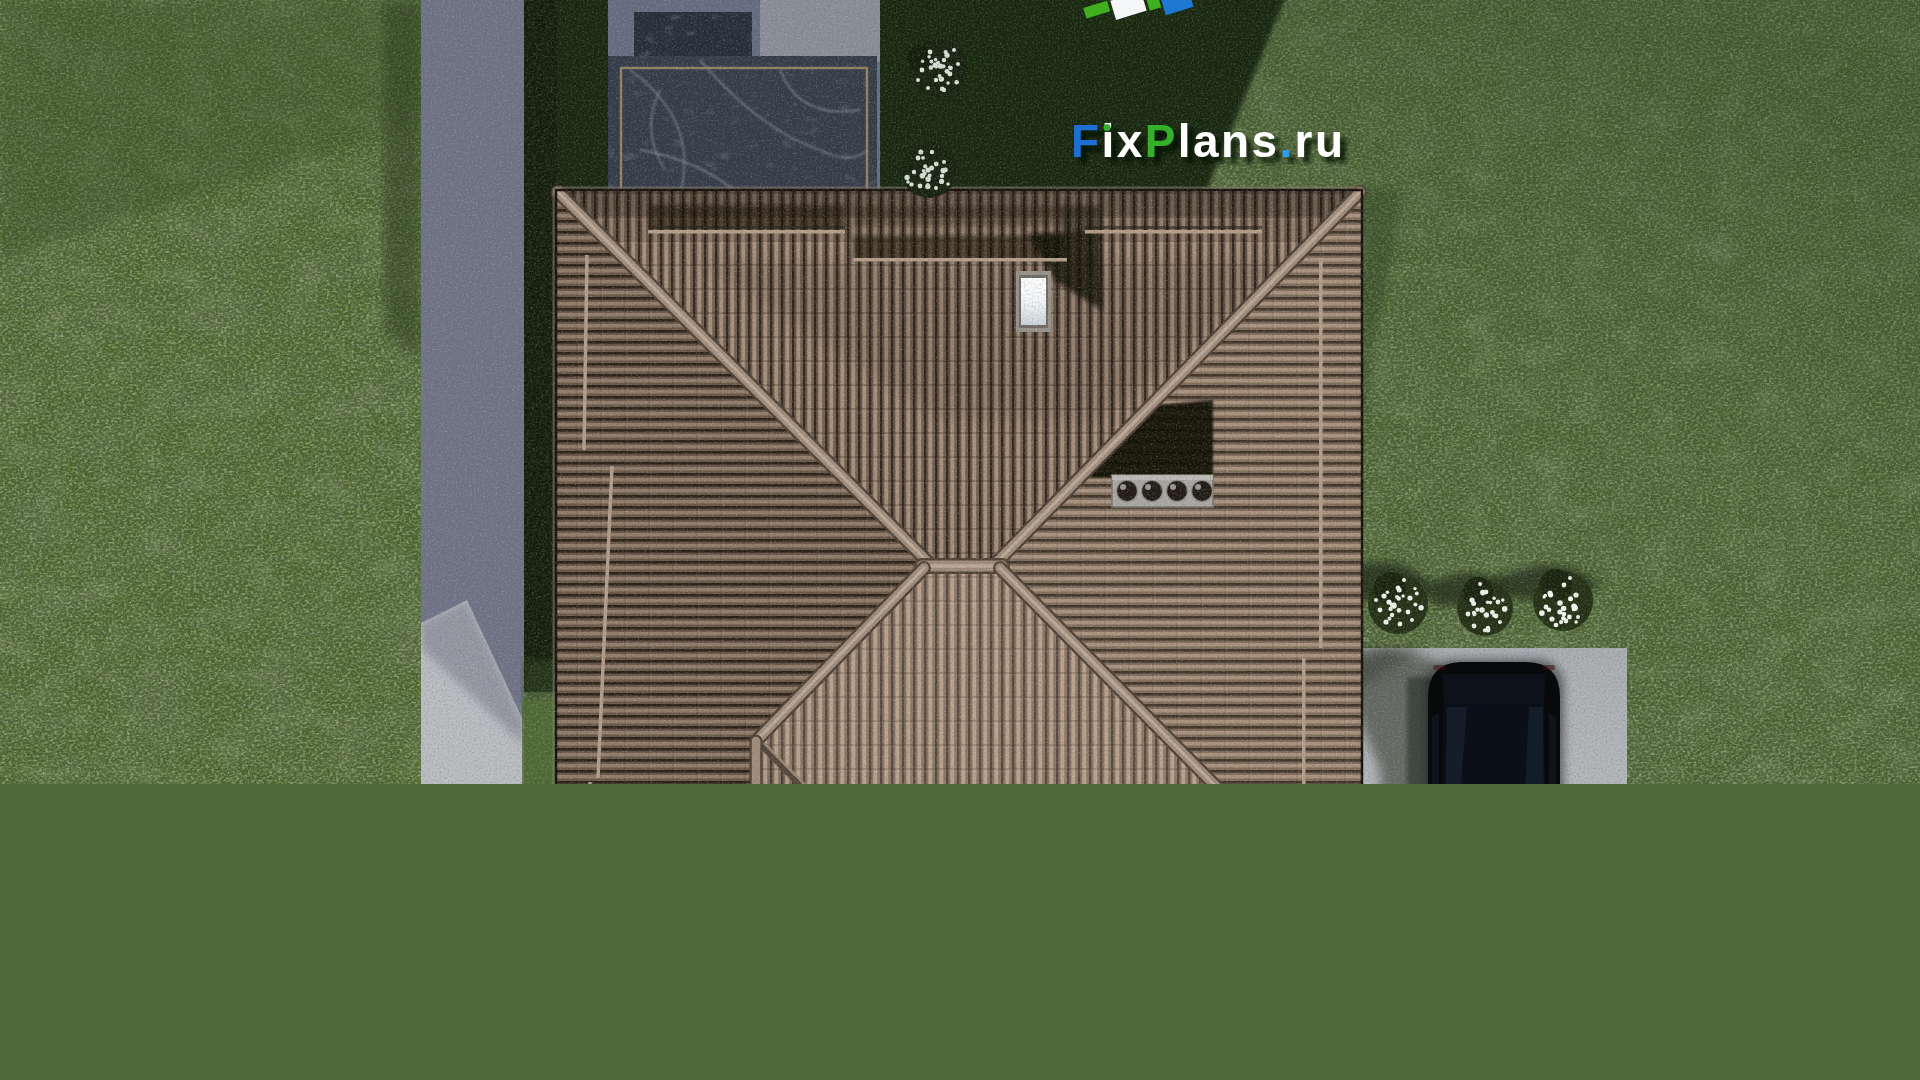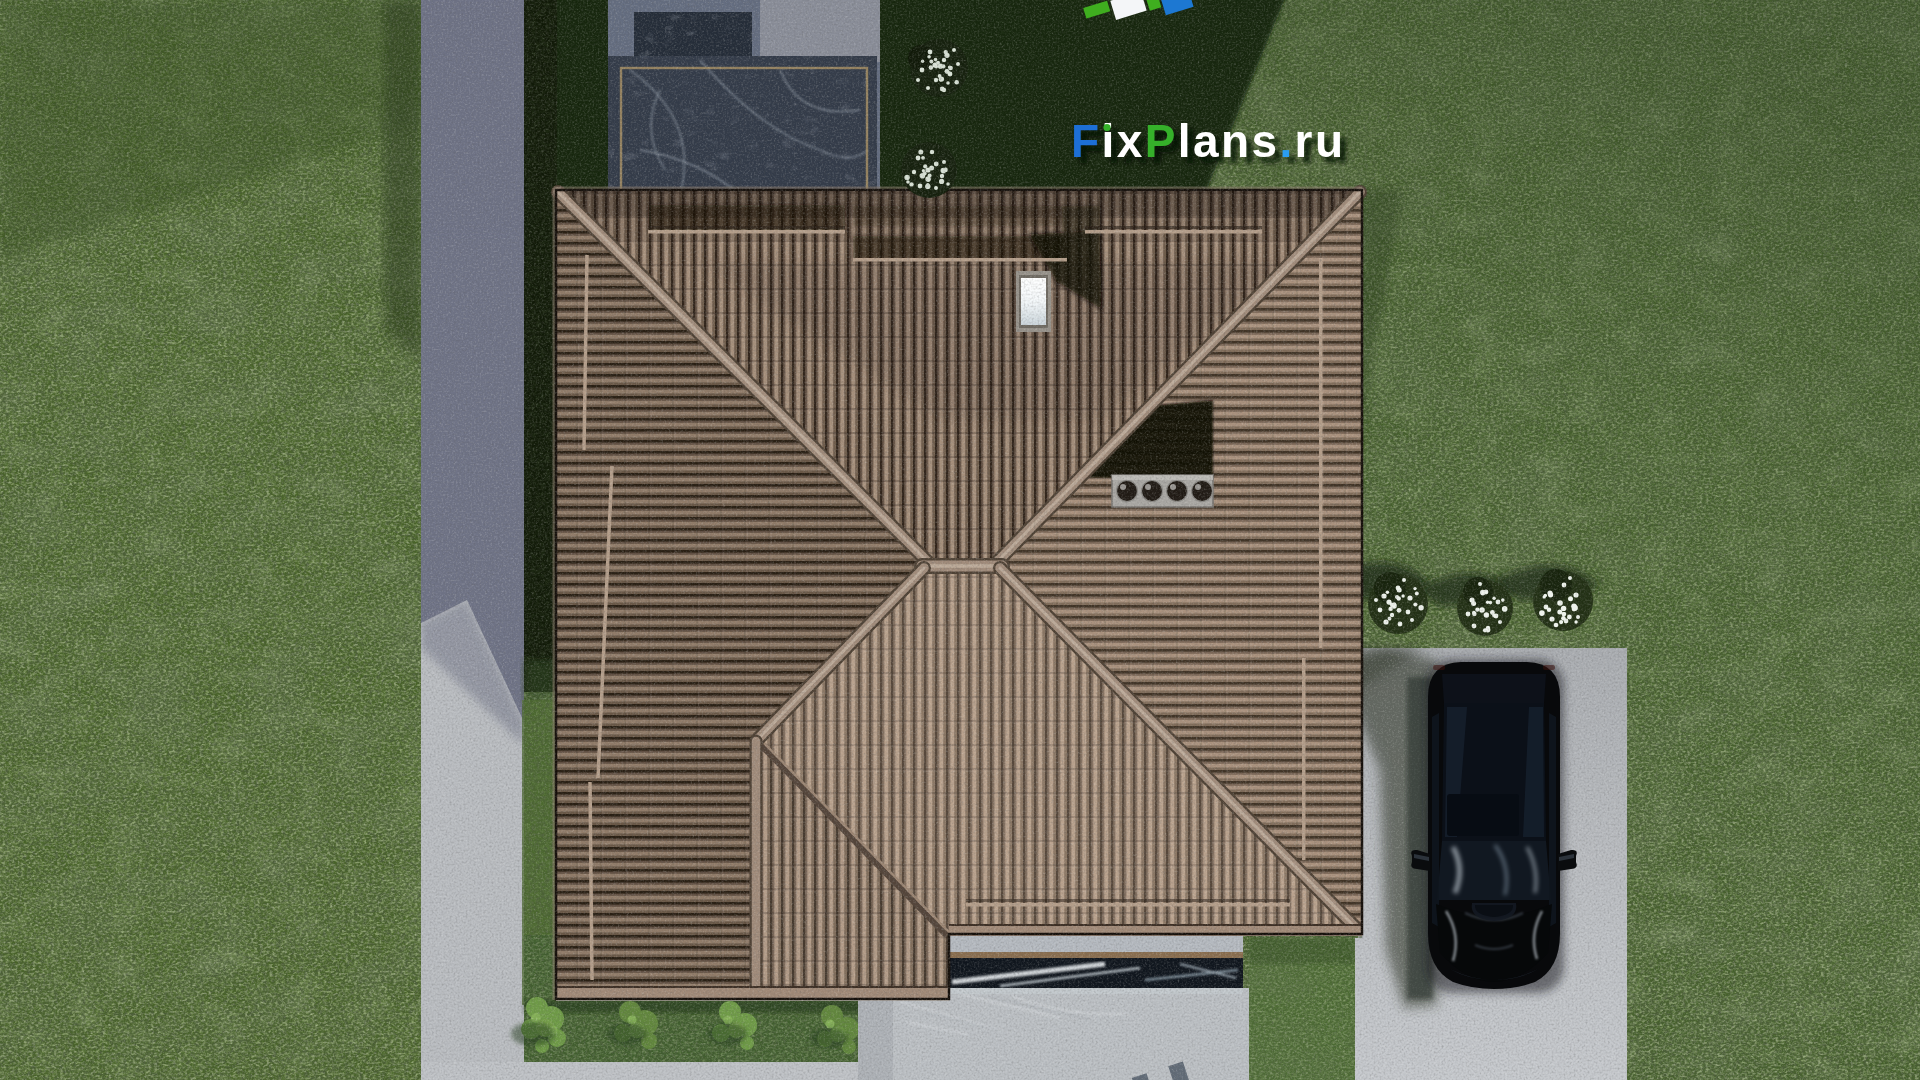--- a/index.html
+++ b/index.html
@@ -1,16 +1,16 @@
 <!DOCTYPE html>
 <html><head>
 <meta charset="utf-8">
 <style>
 html,body{margin:0;padding:0;background:#4f6a38;overflow:hidden}
-#stage{position:relative;width:1920px;height:1080px;font-family:"Liberation Sans", sans-serif;}
+#stage{position:relative;width:1920px;height:784px;font-family:"Liberation Sans", sans-serif;}
 svg{display:block}
 </style>
 </head>
 <body>
 <div id="stage">
 <svg width="1920" height="1080" viewBox="0 0 1920 1080">
 <defs>
 
 <pattern id="tileV" width="11" height="24" patternUnits="userSpaceOnUse">
   <rect width="11" height="24" fill="#84705e"></rect>

